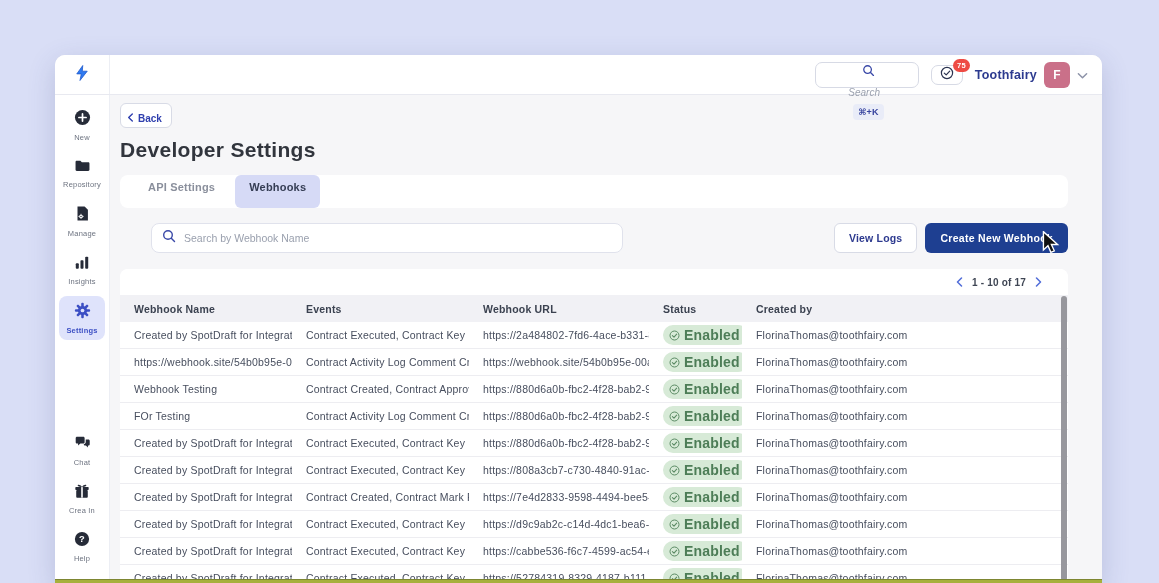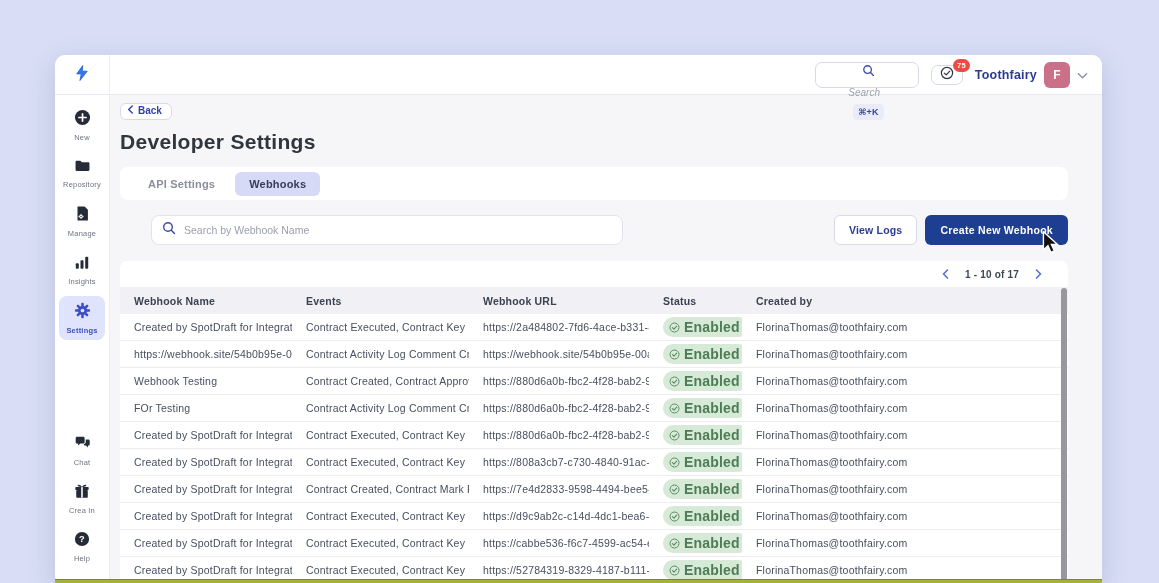--- a/index.html
+++ b/index.html
@@ -36,44 +36,44 @@
     align-items:center; padding:8px 0 10px; }
   .nav-item { width:46px; display:flex; flex-direction:column; align-items:center; gap:3px;
     padding:6px 0 5px; margin-bottom:5px; border-radius:8px; cursor:pointer; }
   .nav-item .nav-label { font-size:7.5px; color:#6d7380; }
   .nav-item.active { background:#dfe3fb;justify-content:center; }
   .nav-item.active .nav-label { color:#3c4fc4; font-weight:bold; }
   .bottom-group { margin-top:auto; display:flex; flex-direction:column; align-items:center; }
 
   .main { flex:1; display:flex; flex-direction:column; padding:8px 34px 0 10px; min-width:0; }
   .back-btn { align-self:flex-start; display:flex; align-items:center; gap:4px; background:#fff;
-    border:1px solid #d8dbe6; border-radius:6px; padding:1px 9px 3px 6px; font-size:10px; font-weight:bold;
+    border:1px solid #d8dbe6; border-radius:6px; padding:9px 9px 3px 6px; font-size:10px; font-weight:bold;
     color:#2f3fae; cursor:pointer; font-family:inherit; }
   .page-title { margin-top:10px; font-size:21px; font-weight:800; color:#31353d; letter-spacing:.3px; }
 
   .tabs-card { margin-top:13px; background:#fff; border-radius:8px; height:33px; display:flex;
-    align-items:center; padding-left:14px; gap:6px; }
+    padding-left:14px; gap:6px; }
   .tab { font-size:11px; font-weight:bold; color:#8a8f9c; padding:6px 14px; border-radius:6px; cursor:pointer; }
   .tab.active { background:#d6daf6; color:#353d54; }
 
   .toolbar-row { margin-top:15px; display:flex; align-items:center;margin-left:31px; }
   .wh-search { width:472px; height:30px; background:#fff; border:1px solid #e0e2ec; border-radius:8px;
     display:flex; align-items:center; gap:8px; padding:0 10px; cursor:text; }
   .wh-search input { flex:1; border:none; outline:none; font-size:10.5px; color:#3a4150;
     font-family:inherit; background:transparent; }
   .wh-search input::placeholder { color:#9aa0ae; }
   .toolbar-buttons { margin-left:auto; display:flex; gap:8px; }
   .btn-secondary { background:#fff; border:1px solid #d8dbe6; border-radius:6px; color:#2d3a8f;
     font-size:10.5px; font-weight:bold; padding:0 14px; height:30px; cursor:pointer; font-family:inherit; letter-spacing:.2px; }
   .btn-primary { background:#1e3f91; border:none; border-radius:6px; color:#fff; font-size:10.5px;
     font-weight:bold; padding:0 15px; height:30px; cursor:pointer; font-family:inherit; letter-spacing:.3px; }
 
   .table-card { margin-top:16px; flex:1; min-height:0; background:#fff; border-radius:8px 8px 0 0;
     overflow:hidden; position:relative; }
-  .pagination-row { height:26px; display:flex; align-items:center; justify-content:flex-end; gap:16px;
+  .pagination-row { height:26px; display:flex; align-items:center; justify-content:flex-end; gap:9px;
     padding-right:26px; background:#fff; }
   .pg-text { font-size:10px; font-weight:bold; color:#3f4654; }
   .pg-chev { display:flex; align-items:center; cursor:pointer; }
   .thead, .trow { display:grid; grid-template-columns:172px 177px 180px 93px 1fr; align-items:center; }
   .thead { height:27px; background:#f1f1f5; }
   .thead .th { font-size:10.5px; font-weight:bold; color:#3b4250; padding-left:14px; white-space:nowrap;
     overflow:hidden; }
   .trow { height:27px; border-bottom:1px solid #ededf1; background:#fff; cursor:pointer; }
   .td { font-size:10.5px; color:#474e5e; padding-left:14px; white-space:nowrap; overflow:hidden; }
   .pill { display:inline-flex; align-items:center; gap:4px; background:#d7ead7; color:#4d7d57;

